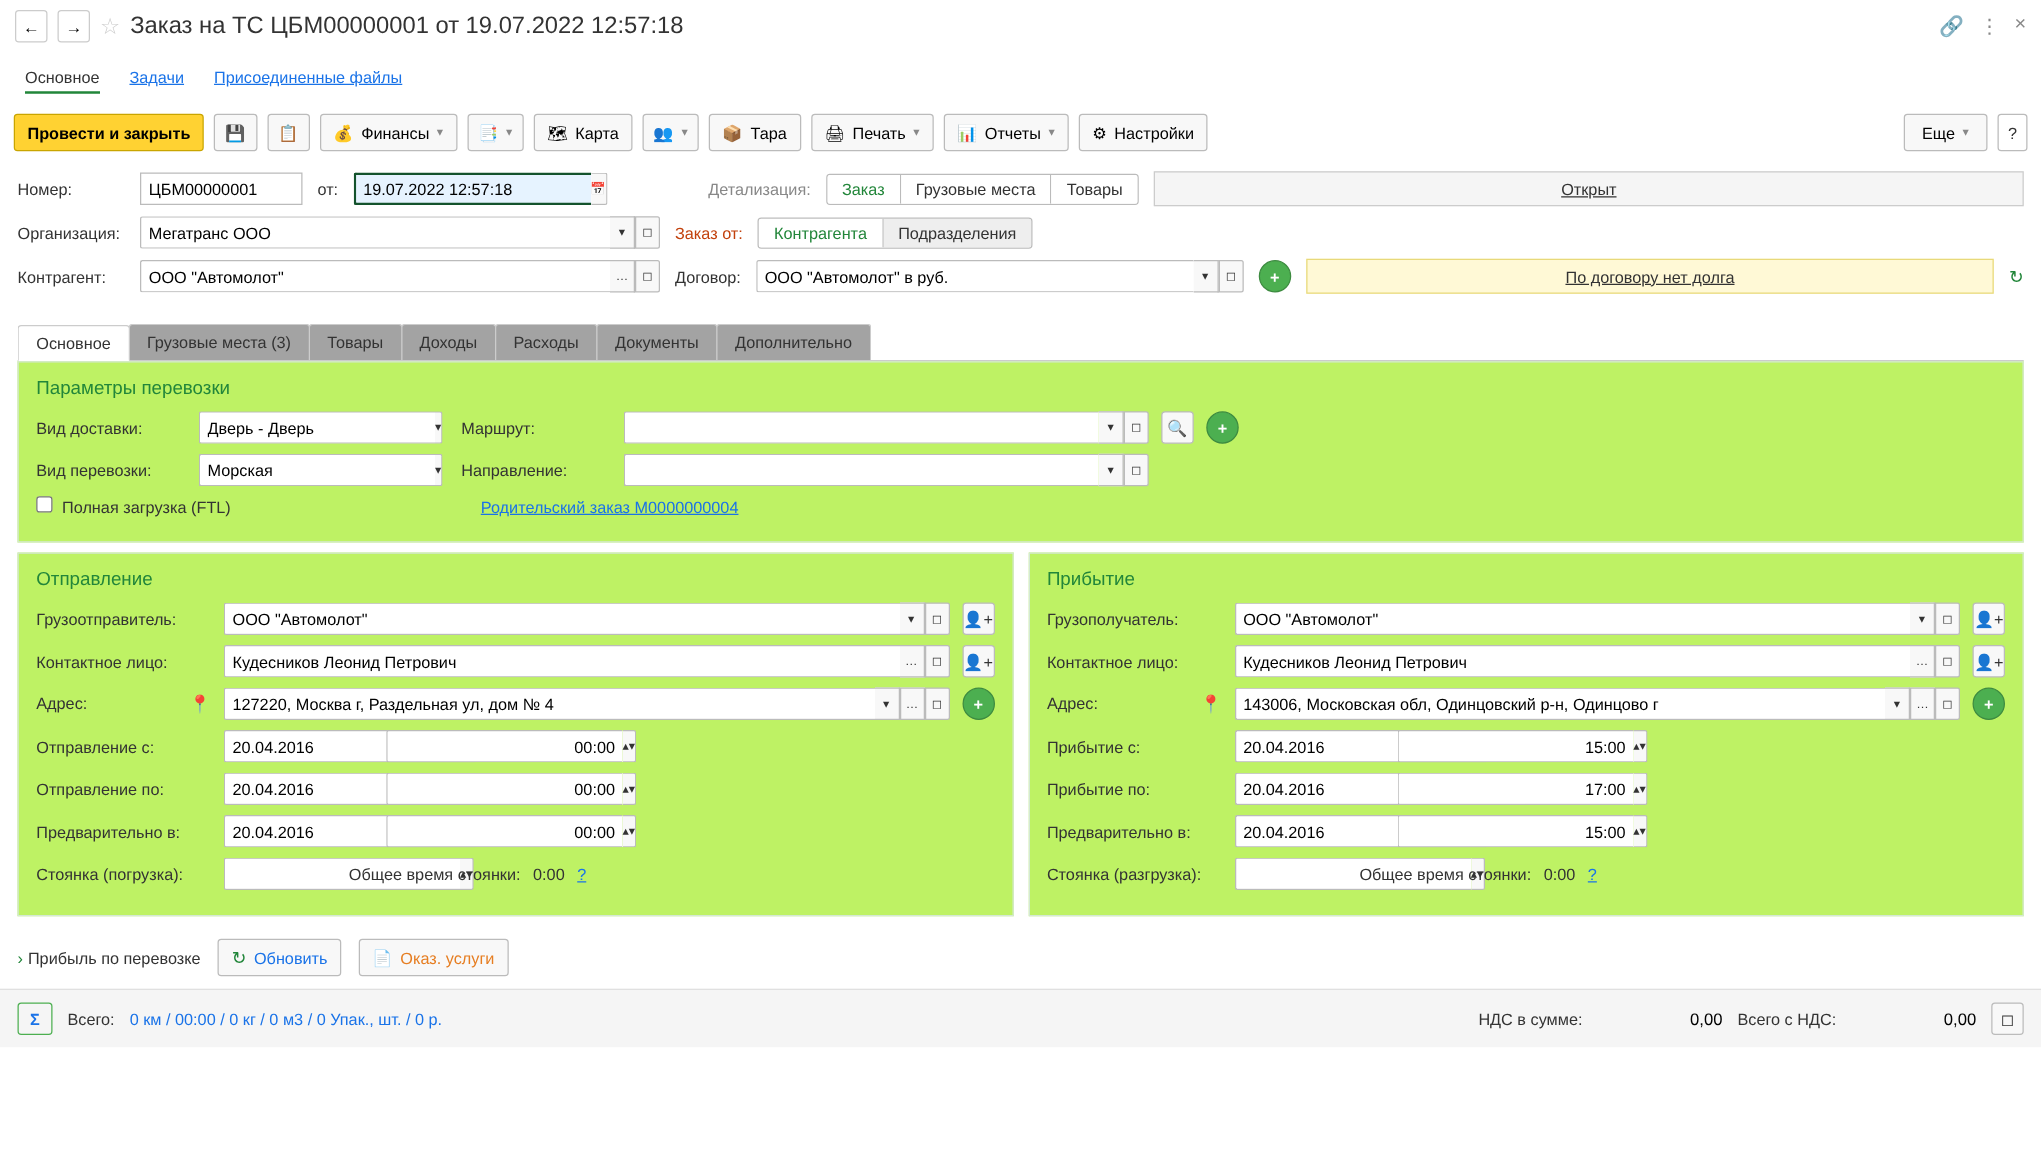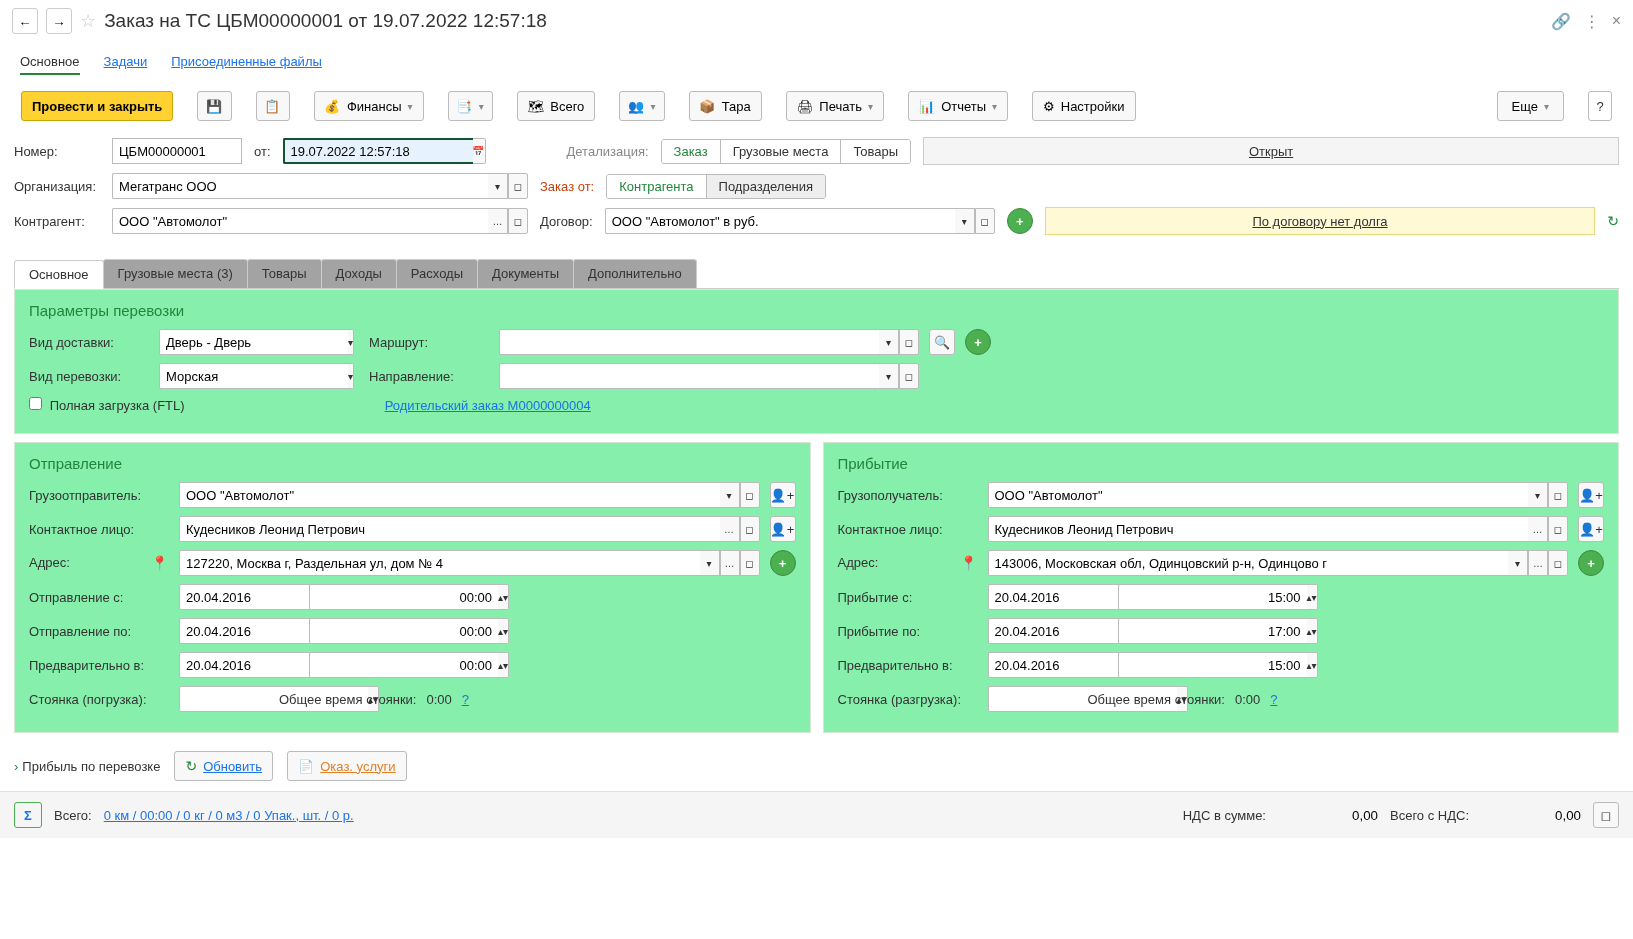--- a/index.html
+++ b/index.html
@@ -7,21 +7,21 @@
 .top-bar { display: flex; align-items: center; padding: 8px 12px; gap: 8px; }
 .nav-btn { width: 26px; height: 26px; border: 1px solid #ccc; background: #fff; border-radius: 3px; display: flex; align-items: center; justify-content: center; cursor: pointer; }
 .star-icon { color: #ccc; font-size: 18px; cursor: pointer; }
 .title { font-size: 19px; font-weight: normal; flex: 1; }
 .top-right { display: flex; gap: 12px; }
 .tri { font-size: 16px; color: #888; cursor: pointer; }
 .nav-tabs { display: flex; gap: 24px; padding: 8px 20px; border-bottom: none; }
 .nav-tab { color: #333; cursor: pointer; padding: 4px 0; }
 .nav-tab.active { border-bottom: 2px solid #22863a; }
 .nav-tab.link { color: #1a73e8; text-decoration: underline; }
-.toolbar { display: flex; gap: 24px; padding: 8px 21px; align-items: flex-start; }
+.toolbar { display: flex; gap: 8px; padding: 8px 11px; align-items: flex-start; }
 .btn { border: 1px solid #bbb; background: #f8f8f8; border-radius: 3px; padding: 5px 10px; display: inline-flex; align-items: center; gap: 6px; cursor: pointer; height: 30px; font-size: 13px; }
 .btn.yellow { background: #ffd232; border-color: #c9a500; font-weight: bold; }
 .btn.icon-only { padding: 5px 8px; }
 .btn.more { padding: 5px 14px; }
 .sp { flex: 1; }
 .qm { width: 24px; height: 30px; border: 1px solid #bbb; border-radius: 3px; display: flex; align-items: center; justify-content: center; cursor: pointer; }
 .form-area { padding: 8px 14px; }
 .form-row { display: flex; align-items: center; gap: 12px; margin-bottom: 8px; }
 .lbl { min-width: 86px; text-align: left; }
 .rlbl { white-space: nowrap; }
@@ -37,32 +37,32 @@
 .patch-yellow { flex: 1; background: #fff9d6; border: 1px solid #e8d97a; height: 28px; display: flex; align-items: center; justify-content: center; text-decoration: underline; }
 .seg-group { display: inline-flex; border: 1px solid #bbb; border-radius: 3px; overflow: hidden; }
 .seg { padding: 4px 12px; cursor: pointer; border-right: 1px solid #bbb; background: #fff; }
 .seg:last-child { border-right: none; }
 .seg.active { color: #22863a; }
 .seg.gray { background: #eee; }
 .tabs2 { display: flex; border-bottom: 1px solid #ccc; margin: 8px 14px 0; }
 .tab2 { padding: 6px 14px; border: 1px solid #ccc; border-bottom: none; background: #a3a3a3; margin-right: -1px; cursor: pointer; border-radius: 3px 3px 0 0; }
 .tab2.active { background: #fff; border-bottom: 1px solid #fff; position: relative; top: 1px; }
 .panels { margin: 0 14px; }
-.panel { background: #86efac; border: 1px solid #d4e8d4; padding: 12px 14px; margin-bottom: 8px; }
+.panel { background: #bef264; border: 1px solid #d4e8d4; padding: 12px 14px; margin-bottom: 8px; }
 .panel-title { color: #22863a; font-size: 15px; margin-bottom: 10px; }
 .pform-row { display: flex; align-items: center; gap: 10px; margin-bottom: 8px; }
 .pl { min-width: 120px; }
 .plw { min-width: 140px; }
 .link-und { color: #1a73e8; text-decoration: underline; cursor: pointer; }
 .two-col { display: flex; gap: 12px; }
 .two-col > div { flex: 1; }
 .small-btn { width: 26px; height: 26px; border: 1px solid #bbb; background: #f8f8f8; border-radius: 3px; display: flex; align-items: center; justify-content: center; cursor: pointer; }
 .footer-row { display: flex; align-items: center; gap: 14px; padding: 10px 14px; }
 .chev { color: #22863a; font-size: 13px; margin-right: 4px; }
-.sm-link { color: #1a73e8; text-decoration: underline; }
+.sm-link { color: #1a73e8; }
 .totals { display: flex; align-items: center; gap: 12px; padding: 10px 14px; background: #f5f5f5; border-top: 1px solid #e0e0e0; }
 .sigma { width: 28px; height: 26px; border: 1px solid #4caf50; color: #1a73e8; border-radius: 3px; display: flex; align-items: center; justify-content: center; font-weight: bold; }
 .tot-inp { width: 100px; text-align: right; border: none; background: transparent; }
 .refresh-ic { color: #22863a; cursor: pointer; font-size: 14px; }
 input[type=checkbox] { margin-right: 4px; }
 .caret::after { content: " ▾"; font-size: 10px; color: #888; }
 .grow2 { flex: 1; }
 .orange-lnk { color: #e67e22; }
 .right-top-row { display: flex; align-items: center; gap: 10px; flex: 1; }
 .open-btn { flex: 1; border: 1px solid #ccc; background: #f5f5f5; height: 28px; display: flex; align-items: center; justify-content: center; text-decoration: underline; cursor: pointer; }
@@ -87,21 +87,21 @@
   <span class="nav-tab link">Задачи</span>
   <span class="nav-tab link">Присоединенные файлы</span>
 </div>
 
 <div class="toolbar">
   <button class="btn yellow">Провести и закрыть</button>
   <button class="btn icon-only">💾</button>
   <button class="btn icon-only">📋</button>
   <button class="btn caret">💰 <span>Финансы</span></button>
   <button class="btn icon-only caret">📑</button>
-  <button class="btn">🗺 <span>Всего</span></button>
+  <button class="btn">🗺 <span>Карта</span></button>
   <button class="btn icon-only caret">👥</button>
   <button class="btn">📦 <span>Тара</span></button>
   <button class="btn caret">🖨 <span>Печать</span></button>
   <button class="btn caret">📊 <span>Отчеты</span></button>
   <button class="btn">⚙ <span>Настройки</span></button>
   <span class="sp"></span>
   <button class="btn more caret">Еще</button>
   <span class="qm">?</span>
 </div>
 

